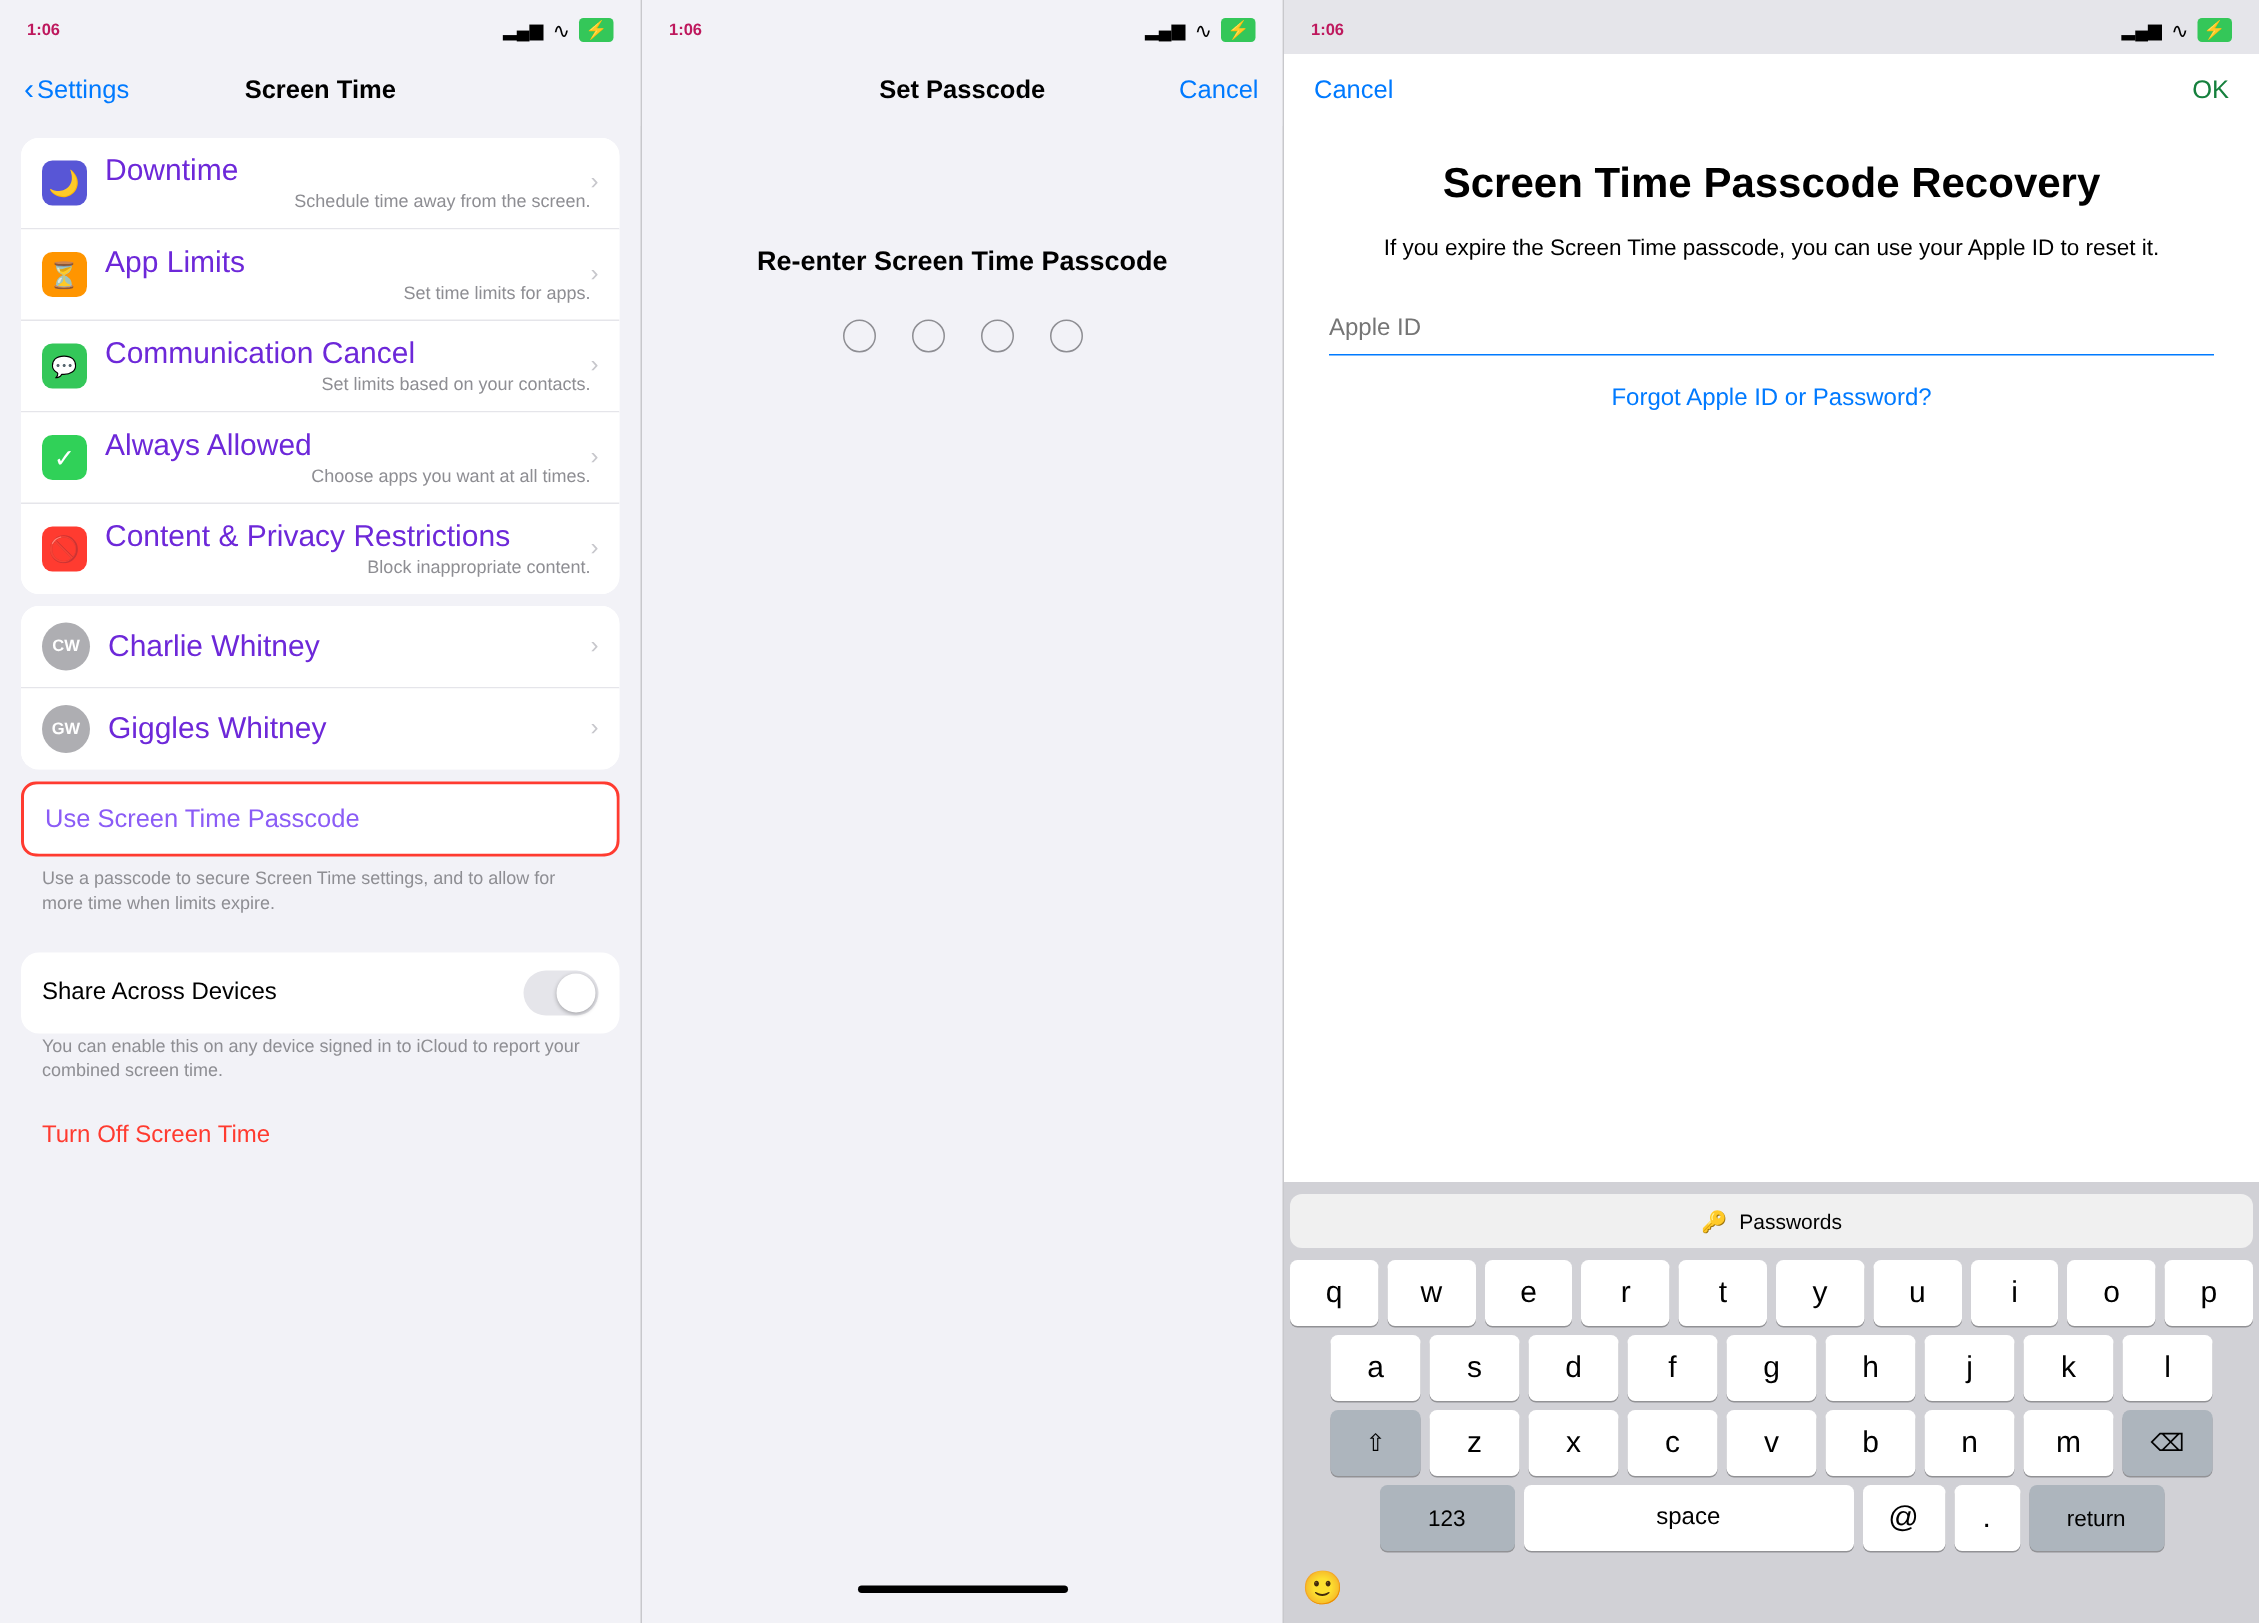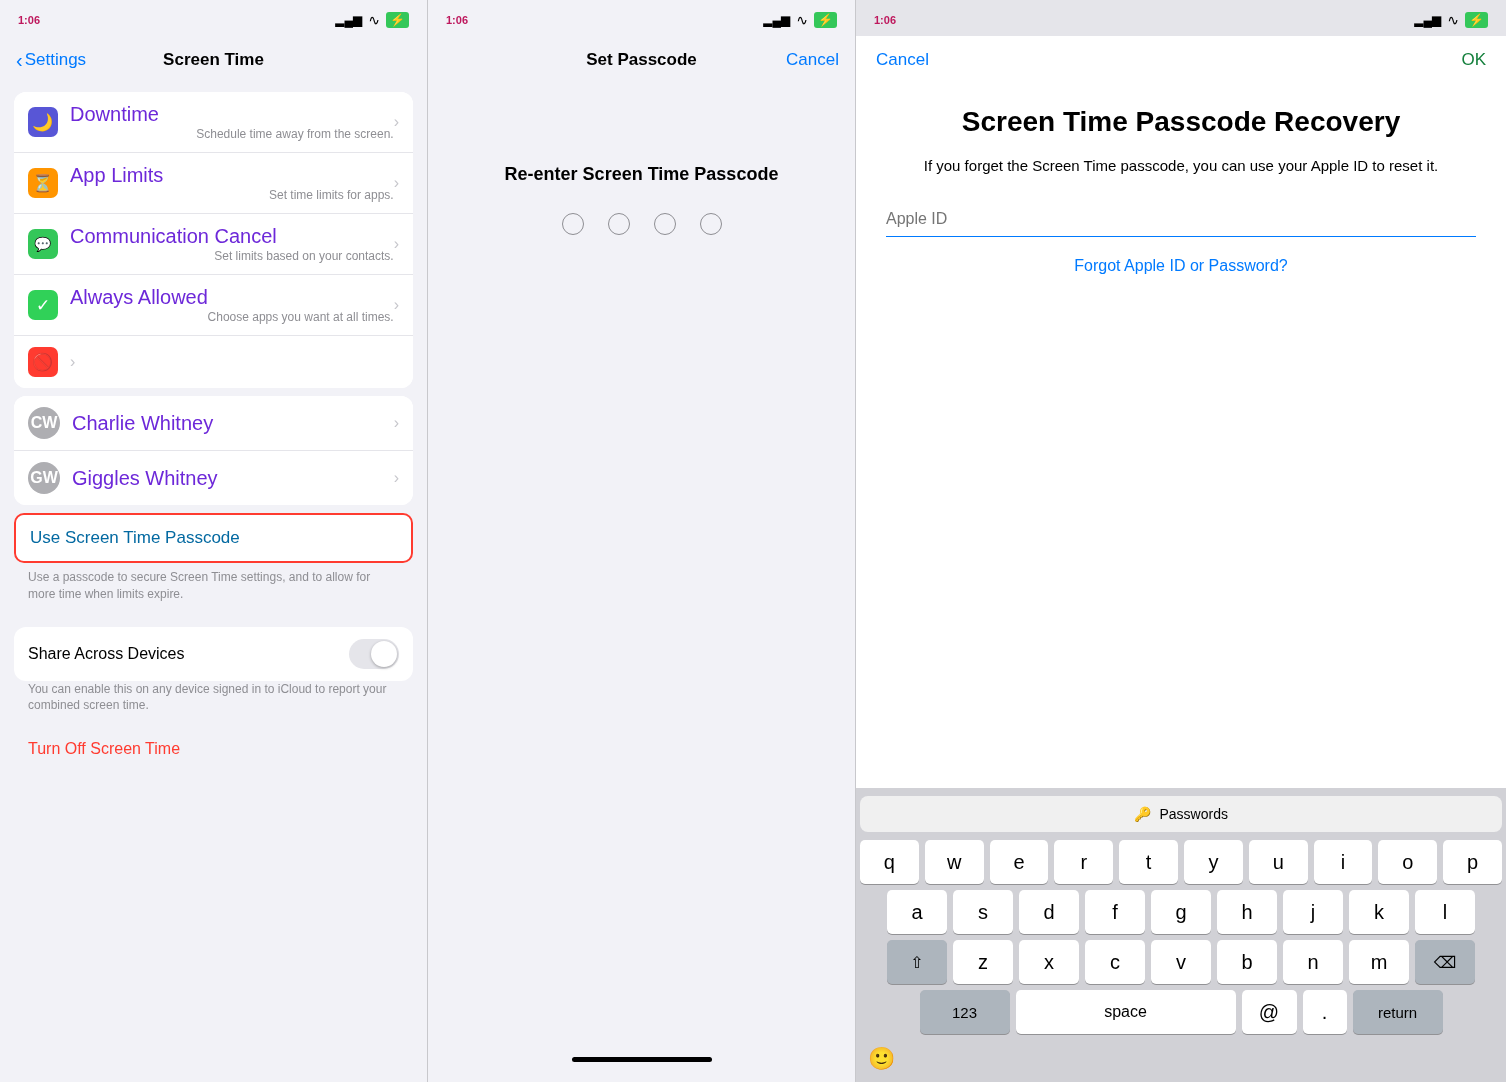--- a/index.html
+++ b/index.html
@@ -142,21 +142,21 @@
       overflow: hidden;
     }
     .family-avatar {
       width: 32px;
       height: 32px;
       border-radius: 50%;
       background: #aeaeb2;
       display: flex;
       align-items: center;
       justify-content: center;
-      font-size: 16px;
+      font-size: 11px;
       font-weight: 600;
       color: #fff;
       margin-right: 12px;
       flex-shrink: 0;
     }
     .passcode-item {
       display: flex;
       align-items: center;
       padding: 13px 14px;
       border-bottom: 1px solid #e5e5ea;
@@ -168,21 +168,21 @@
       border-radius: 10px;
       margin: 8px 14px 0;
       background: #fff;
     }
     .passcode-highlight .passcode-item {
       border-radius: 10px;
       border-bottom: none;
     }
     .passcode-link-text {
       font-size: 17px;
-      color: #0369a1;
+      color: #8b5cf6;
     }
     .passcode-desc {
       font-size: 12px;
       color: #8e8e93;
       padding: 6px 28px 10px;
       line-height: 1.4;
     }
 
     .share-section {
       background: #fff;
@@ -464,20 +464,24 @@
     <div class="settings-item">
       <div class="settings-icon" style="background:#30d158;">✓</div>
       <div class="settings-text">
         <div class="settings-label">Always Allowed</div>
         <div class="settings-sublabel">Choose apps you want at all times.</div>
       </div>
       <span class="settings-chevron">›</span>
     </div>
     <div class="settings-item">
       <div class="settings-icon icon-red">🚫</div>
+      <div class="settings-text">
+        <div class="settings-label">Content &amp; Privacy Restrictions</div>
+        <div class="settings-sublabel">Block inappropriate content.</div>
+      </div>
       <span class="settings-chevron">›</span>
     </div>
   </div>
 
   <div class="family-list">
     <div class="settings-item">
       <div class="family-avatar">CW</div>
       <div class="settings-text">
         <div class="settings-label">Charlie Whitney</div>
       </div>
@@ -553,21 +557,21 @@
     </div>
   </div>
 
   <div class="recovery-nav">
     <span class="recovery-cancel">Cancel</span>
     <span class="recovery-ok">OK</span>
   </div>
 
   <div class="recovery-content">
     <div class="recovery-title">Screen Time Passcode Recovery</div>
-    <div class="recovery-desc">If you forget the Screen Time passcode, you can use your Apple ID to reset it.</div>
+    <div class="recovery-desc">If you expire the Screen Time passcode, you can use your Apple ID to reset it.</div>
     <input class="apple-id-field" type="text" placeholder="Apple ID" style="">
     <div class="forgot-link">Forgot Apple ID or Password?</div>
   </div>
 
   <div class="keyboard">
 
     <div class="keyboard-top">
       <span>🔑</span>
       <span>Passwords</span>
     </div>

